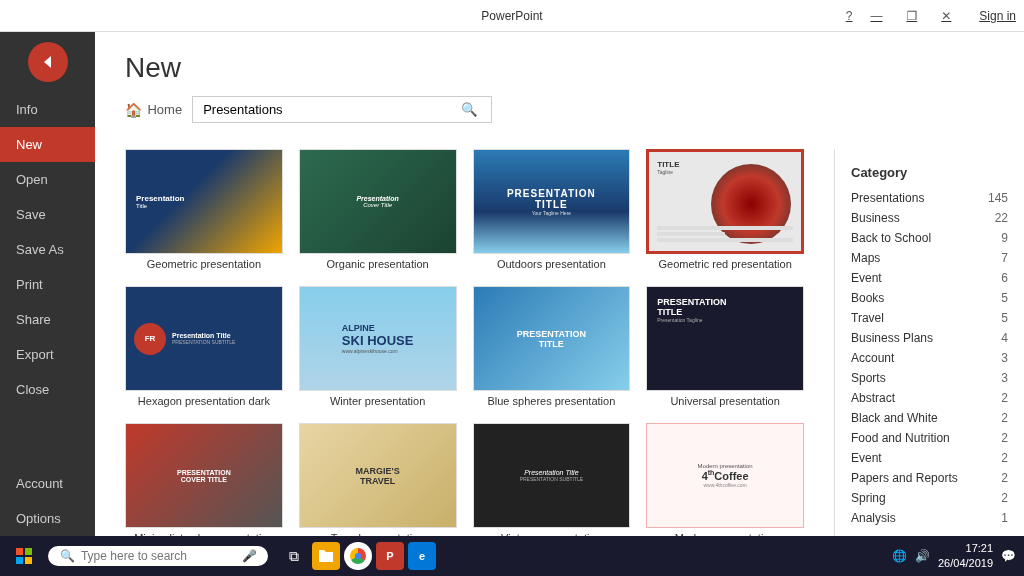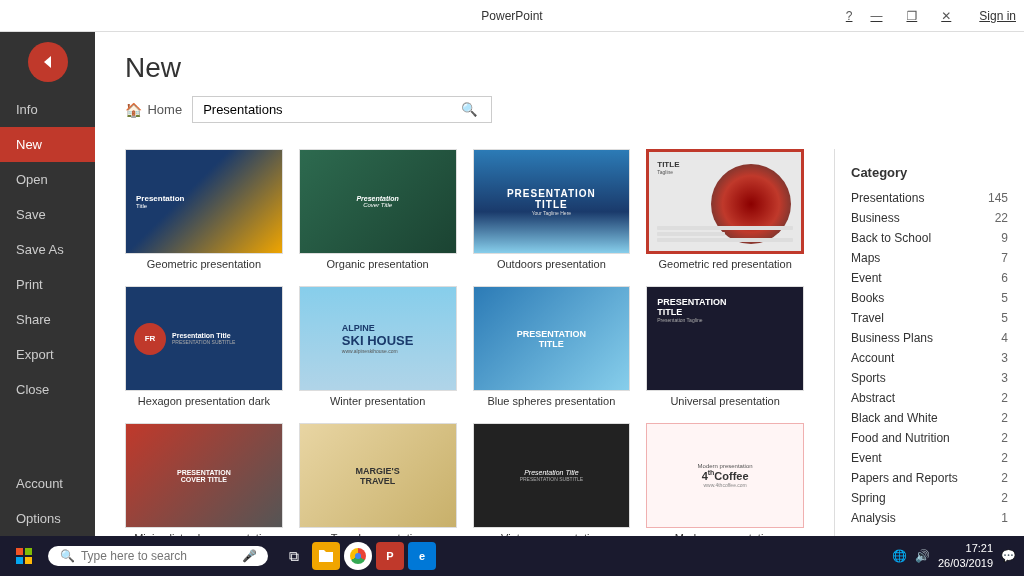--- a/index.html
+++ b/index.html
@@ -532,17 +532,17 @@
     </div>
     <div class="taskbar-app" style="background:#0078d7;">
       <span style="color:white;font-size:11px;font-weight:700;">e</span>
     </div>
   </div>
   <div class="taskbar-right">
     <span style="font-size:12px;">🌐</span>
     <span style="font-size:12px;">🔊</span>
     <div class="taskbar-time">
       <div>17:21</div>
-      <div>26/03/2019</div>
+      <div>26/04/2019</div>
     </div>
     <span style="font-size:12px;">💬</span>
   </div>
 </div>
 
 </body></html>

